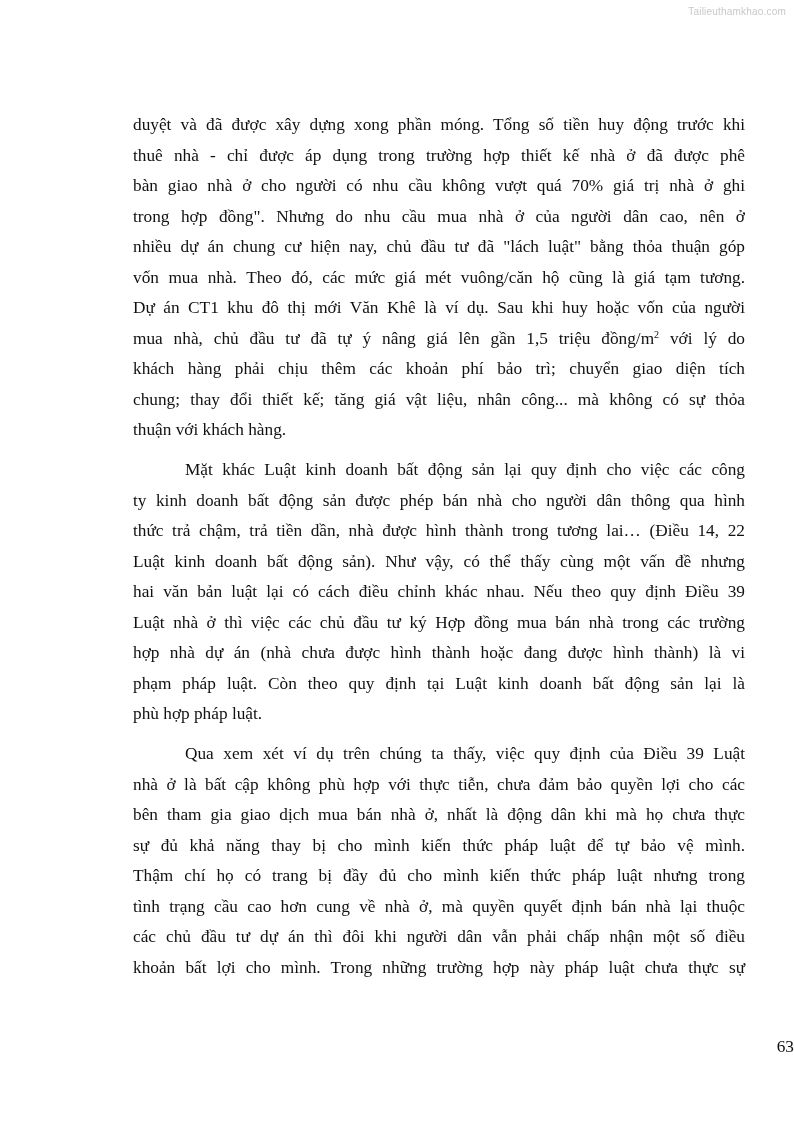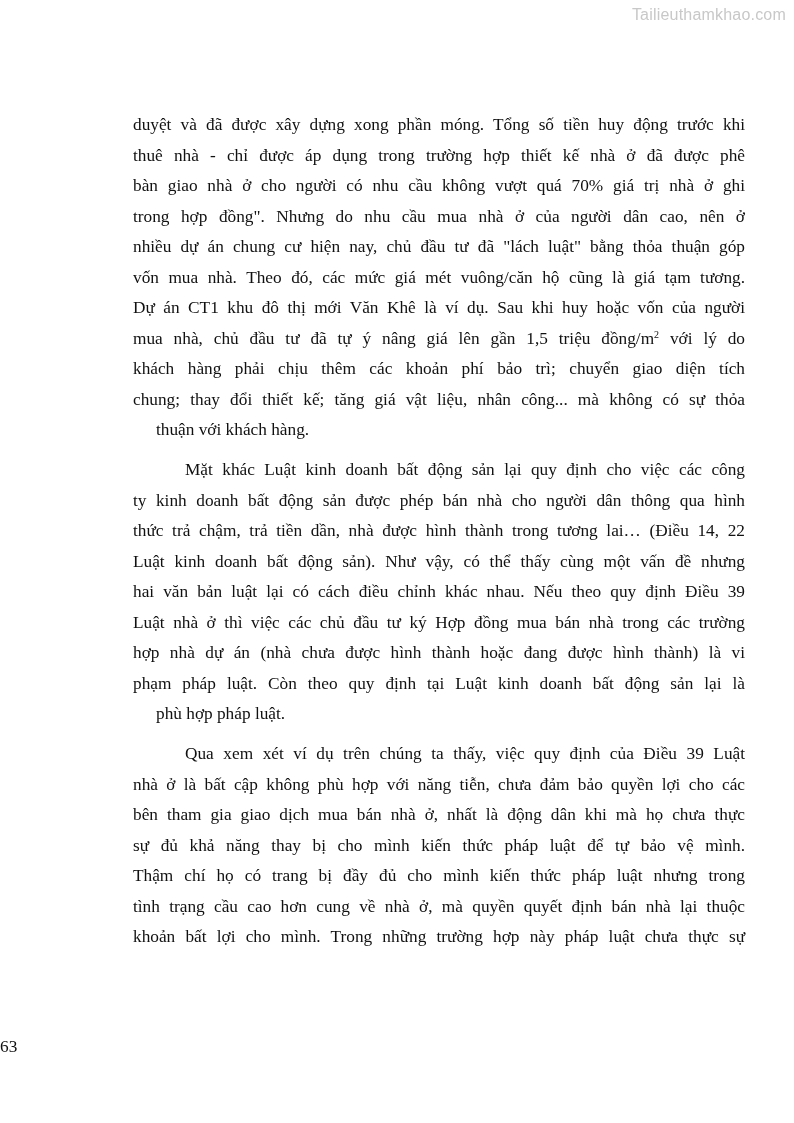--- a/index.html
+++ b/index.html
@@ -1,36 +1,36 @@
 <!DOCTYPE html>
 <html><head>
   <meta charset="utf-8">
   <style>
     html, body { margin: 0; padding: 0; background: #ffffff; }
     body { width: 794px; height: 1123px; position: relative; overflow: hidden; }
     .watermark {
       position: absolute; top: 6px; right: 8px;
-      font-family: "Liberation Sans", sans-serif; font-size: 16px;
+      font-family: "Liberation Sans", sans-serif; font-size: 10px;
       color: #c8c8c8; letter-spacing: 0.2px; text-align: center;
     }
     .page-body {
       position: absolute; left: 133px; top: 110px; width: 612px;
       font-family: "Liberation Serif", serif; font-size: 17.3px; color: #111111;
     }
     .para { margin: 0 0 9.5px 0; }
     .line {
       display: block; height: 30.5px; line-height: 30.5px;
       text-align: justify; text-align-last: justify; white-space: nowrap;
       overflow: visible;
     }
-    .line.last { text-align-last: left; margin-left: 23px; }
+    .line.last { text-align-last: left; }
     .line.indent { padding-left: 52px; }
     sup { font-size: 10px; line-height: 0; vertical-align: 6px; }
     .page-number {
-      position: absolute; top: 1037px; left: 0; width: 794px; text-align: left;
+      position: absolute; top: 1037px; left: 0; width: 794px; text-align: right;
       font-family: "Liberation Serif", serif; font-size: 17.3px; color: #111111;
     }
   </style>
 </head>
 <body>
 
 <div class="watermark">Tailieuthamkhao.com</div>
 
 <div class="page-body">
 
@@ -55,23 +55,24 @@
     <span class="line">Luật kinh doanh bất động sản). Như vậy, có thể thấy cùng một vấn đề nhưng</span>
     <span class="line">hai văn bản luật lại có cách điều chỉnh khác nhau. Nếu theo quy định Điều 39</span>
     <span class="line">Luật nhà ở thì việc các chủ đầu tư ký Hợp đồng mua bán nhà trong các trường</span>
     <span class="line">hợp nhà dự án (nhà chưa được hình thành hoặc đang được hình thành) là vi</span>
     <span class="line">phạm pháp luật. Còn theo quy định tại Luật kinh doanh bất động sản lại là</span>
     <span class="line last">phù hợp pháp luật.</span>
   </div>
 
   <div class="para">
     <span class="line indent">Qua xem xét ví dụ trên chúng ta thấy, việc quy định của Điều 39 Luật</span>
-    <span class="line">nhà ở là bất cập không phù hợp với năng tiễn, chưa đảm bảo quyền lợi cho các</span>
+    <span class="line">nhà ở là bất cập không phù hợp với thực tiễn, chưa đảm bảo quyền lợi cho các</span>
     <span class="line">bên tham gia giao dịch mua bán nhà ở, nhất là động dân khi mà họ chưa thực</span>
     <span class="line">sự đủ khả năng thay bị cho mình kiến thức pháp luật để tự bảo vệ mình.</span>
     <span class="line">Thậm chí họ có trang bị đầy đủ cho mình kiến thức pháp luật nhưng trong</span>
     <span class="line">tình trạng cầu cao hơn cung về nhà ở, mà quyền quyết định bán nhà lại thuộc</span>
+    <span class="line">các chủ đầu tư dự án thì đôi khi người dân vẫn phải chấp nhận một số điều</span>
     <span class="line">khoản bất lợi cho mình. Trong những trường hợp này pháp luật chưa thực sự</span>
   </div>
 
 </div>
 
 <div class="page-number">63</div>
 
 </body></html>

